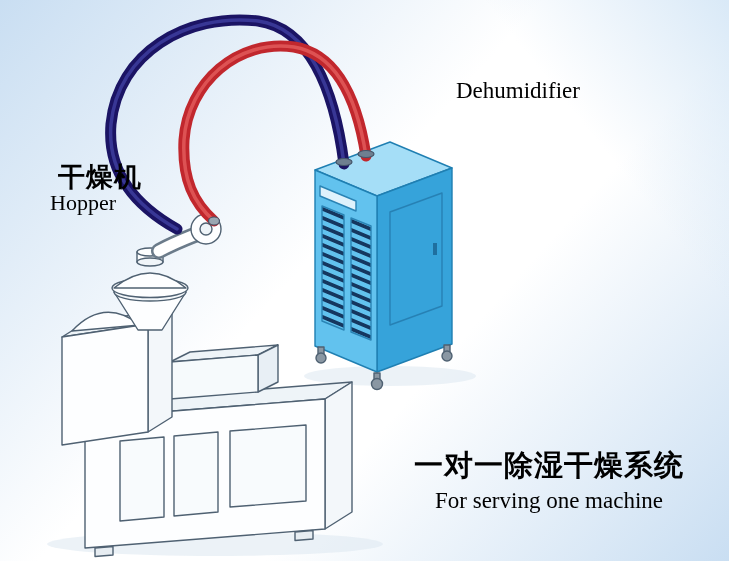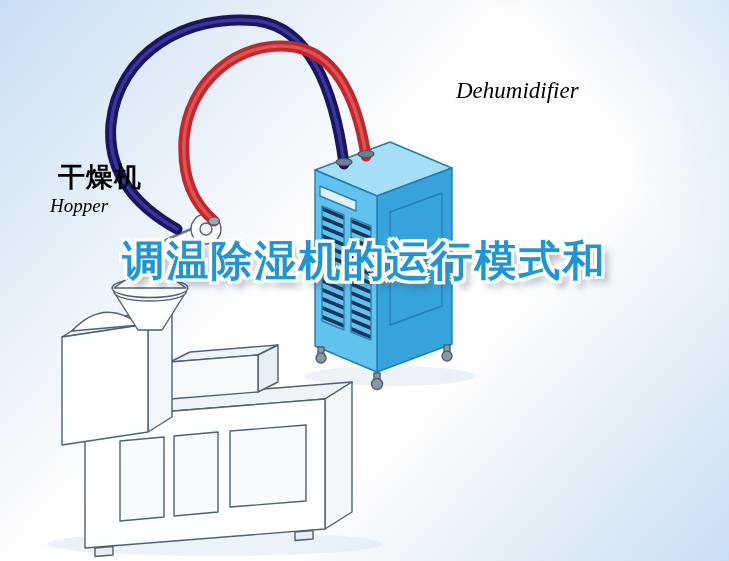--- a/index.html
+++ b/index.html
@@ -3,24 +3,24 @@
 <meta charset="utf-8">
 <style>
   html,body{margin:0;padding:0;background:#fff;}
   .stage{
     position:relative;width:729px;height:561px;overflow:hidden;
     font-family:"Liberation Sans",sans-serif;background:#ffffff;
   }
   .stage svg{position:absolute;left:0;top:0;}
   .lbl{position:absolute;color:#000;}
   .lbl .cn{font-weight:bold;letter-spacing:1px;line-height:1.05;}
-  .lbl .en{font-family:"Liberation Serif",serif;line-height:1.05;font-style:italic;}
+  .lbl .en{font-family:"Liberation Serif",serif;line-height:1.05;}
   .lbl-hopper{left:50px;top:163px;}
   .lbl-hopper .cn{font-size:27px;margin-left:8px;}
-  .lbl-hopper .en{font-size:19px;margin-top:5px;}
+  .lbl-hopper .en{font-size:22px;}
   .lbl-dehum{left:456px;top:74px;}
   .lbl-dehum .cn{font-size:31px;letter-spacing:2px;}
   .lbl-dehum .en{font-size:23px;margin-top:5px;}
   .title{
     position:absolute;left:0;top:236px;width:729px;text-align:center;
     font-weight:bold;font-size:42px;line-height:49px;letter-spacing:2px;
     color:#1e96d6;
     text-shadow:
       -3px -3px 0 #fff, 3px -3px 0 #fff, -3px 3px 0 #fff, 3px 3px 0 #fff,
       -3px 0 0 #fff, 3px 0 0 #fff, 0 -3px 0 #fff, 0 3px 0 #fff,
@@ -141,17 +141,20 @@
   <div class="lbl lbl-hopper">
     <div class="cn">干燥机</div>
     <div class="en">Hopper</div>
   </div>
 
   <div class="lbl lbl-dehum">
     <div class="en">Dehumidifier</div>
   </div>
 
   <div class="title">
-    <div>调温除湿机的运行模式和</div>
   </div>
 
+  <div class="caption">
+    <div class="cn">一对一除湿干燥系统</div>
+    <div class="en">For serving one machine</div>
+  </div>
 
 </div>
 
 </body></html>

